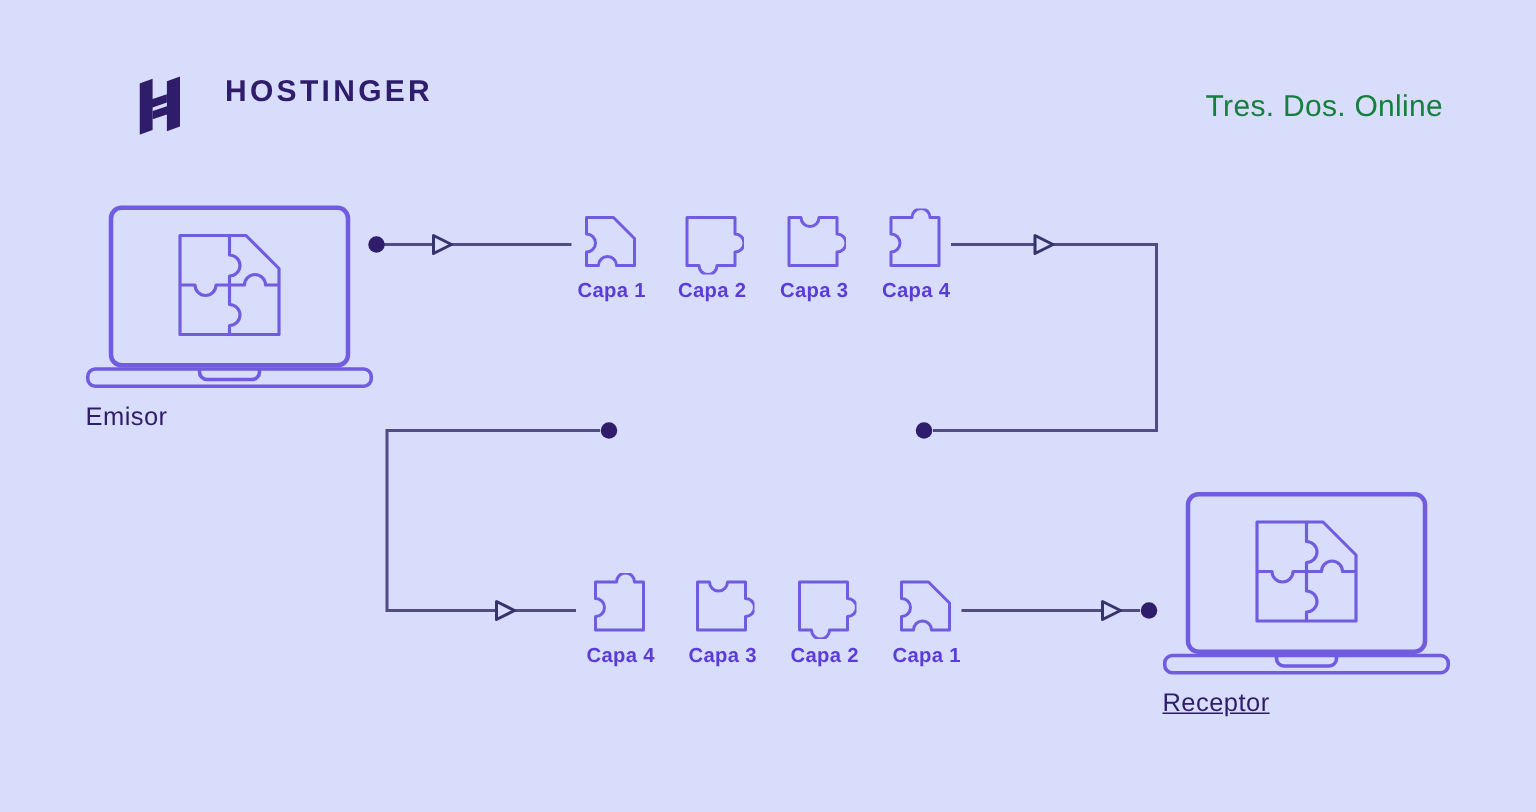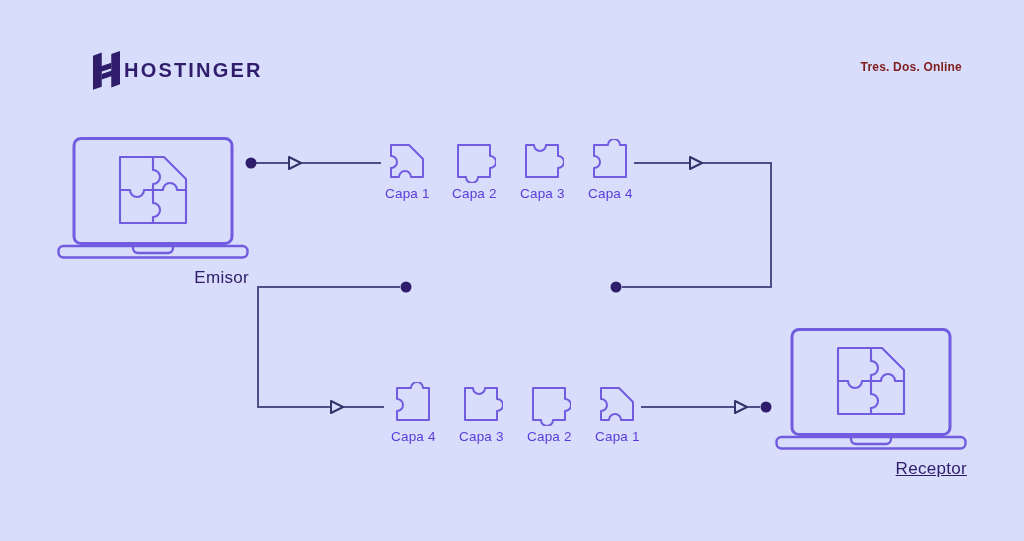--- a/index.html
+++ b/index.html
@@ -5,34 +5,34 @@
   html,body{margin:0;padding:0;}
   body{font-family:"Liberation Sans", sans-serif;}
   #canvas{
     position:relative;
     width:1024px;height:541px;
     background:#D7DDFB;
     overflow:hidden;
   }
   .abs{position:absolute;}
   #connectors{position:absolute;left:0;top:0;width:1024px;height:541px;}
-  .brand-row{position:absolute;left:60px;top:50px;display:flex;align-items:center;gap:4px;padding-left:33px;}
+  .brand-row{position:absolute;left:60px;top:50px;display:flex;gap:30px;padding-left:33px;}
   .brand-text{
     font-size:20px;font-weight:800;letter-spacing:2.2px;color:#2F1C6A;
   }
   .tagline{
     position:absolute;right:62px;top:60px;
-    font-size:12px;font-weight:700;color:#7f1d1d;letter-spacing:.2px;
+    font-size:20px;font-weight:400;color:#15803d;letter-spacing:.2px;
   }
   .node-label{
-    text-align:right;color:#2F1C6A;font-size:17px;font-weight:500;letter-spacing:.3px;
+    text-align:left;color:#2F1C6A;font-size:17px;font-weight:500;letter-spacing:.3px;
   }
   .piece{position:absolute;width:44px;text-align:center;}
   .piece .capa-label{
-    display:block;margin-top:3px;font-size:13.5px;font-weight:400;color:#5B3CD9;letter-spacing:.2px;white-space:nowrap;
+    display:block;margin-top:3px;font-size:13.5px;font-weight:700;color:#5B3CD9;letter-spacing:.2px;white-space:nowrap;
   }
   svg{display:block;}
 </style>
 </head>
 <body>
 
 <div id="canvas">
 
   <svg id="connectors" viewBox="0 0 1024 541" fill="none">
 

